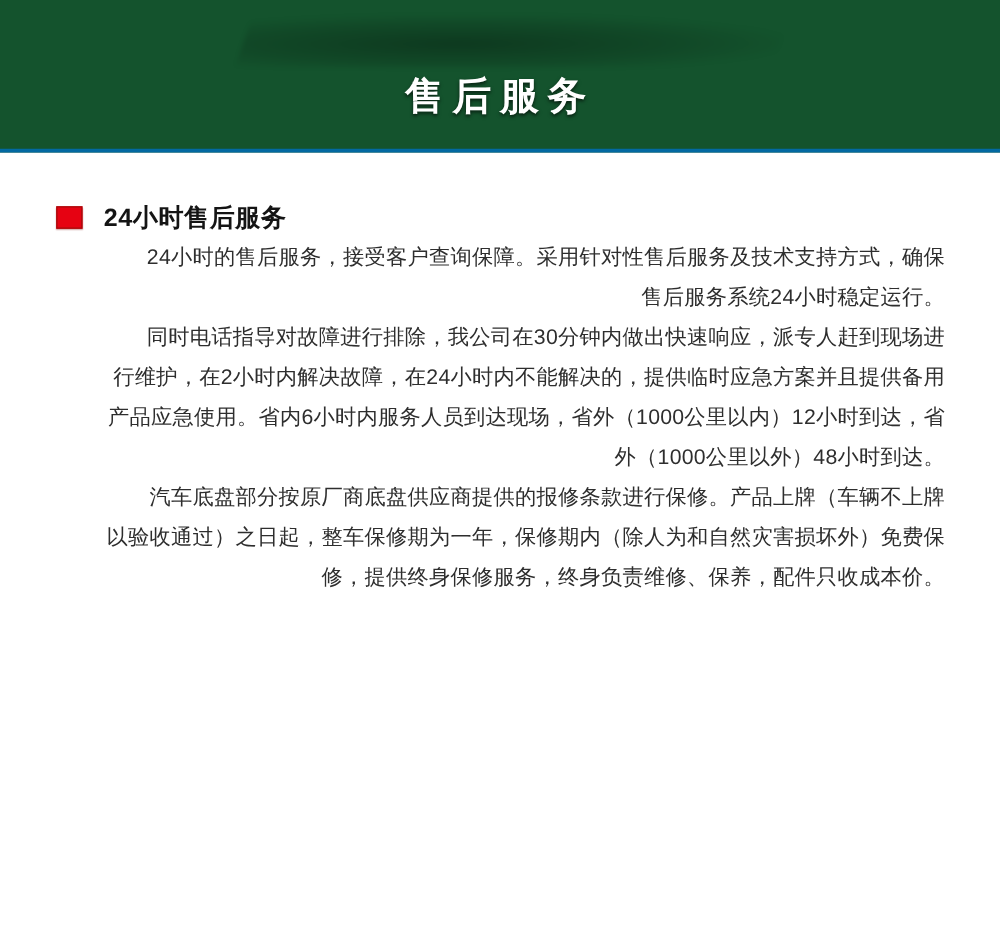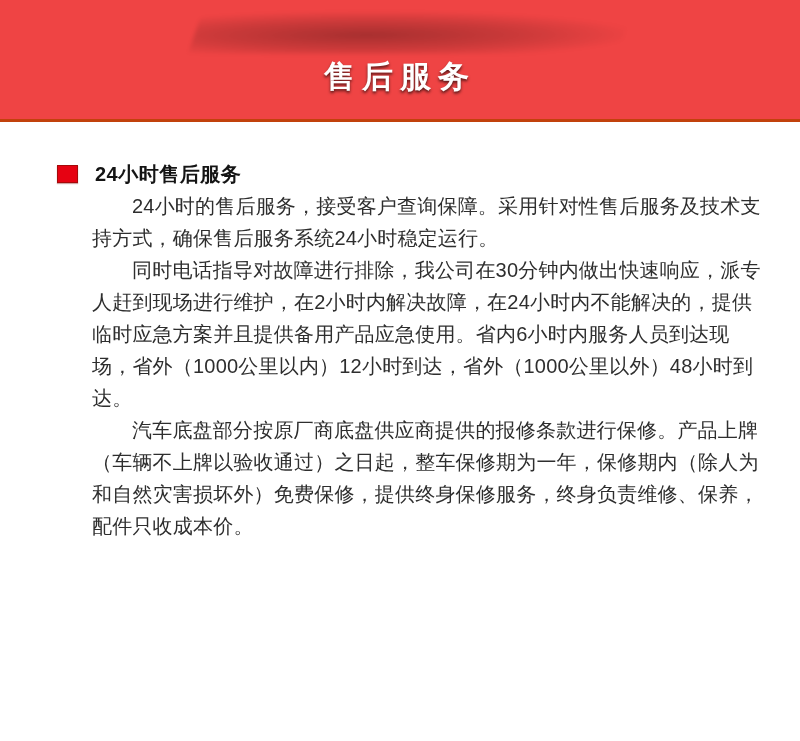--- a/index.html
+++ b/index.html
@@ -10,22 +10,22 @@
     margin: 0 auto;
     background: #ffffff;
     overflow: hidden;
     font-family: "Liberation Sans", sans-serif;
   }
 
   
   .header-band {
     position: relative;
     height: 119px;
-    background: #ef4444;
-    border-bottom: 3px solid #c2410c;
+    background: #14532d;
+    border-bottom: 3px solid #0369a1;
     overflow: hidden;
   }
   .watermark-smudge {
     position: absolute;
     left: 195px;
     top: 12px;
     width: 430px;
     height: 42px;
     background: radial-gradient(ellipse at 40% 55%, rgba(0,0,0,0.55) 0%, rgba(0,0,0,0.25) 45%, rgba(0,0,0,0) 75%);
     transform: skewX(-18deg);
@@ -41,21 +41,21 @@
     color: #ffffff;
     font-size: 31px;
     font-weight: bold;
     letter-spacing: 7px;
     text-shadow: 0 2px 3px rgba(0,0,0,0.65);
     white-space: nowrap;
   }
 
   
   .content {
-    padding: 36px 45px 0 45px;
+    padding: 36px 45px 0 33px;
   }
   .sec-head {
     display: flex;
     align-items: center;
     height: 32px;
   }
   .bullet {
     width: 21px;
     height: 18px;
     margin-left: 12px;
@@ -69,25 +69,25 @@
   .sec-title {
     font-size: 20px;
     font-weight: bold;
     color: #141414;
     letter-spacing: 0.5px;
     white-space: nowrap;
   }
   .sec-body p {
     margin: 0 0 0 47px;
     width: 676px;
-    font-size: 20px;
+    font-size: 17px;
     line-height: 32px;
     color: #2e2e2e;
     text-indent: 2em;
-    text-align: left;
+    text-align: right;
     letter-spacing: 0.2px;
   }
 </style>
 </head>
 <body>
 
 <div class="page">
 
   <div class="header-band">
     <div class="watermark-smudge"></div>

